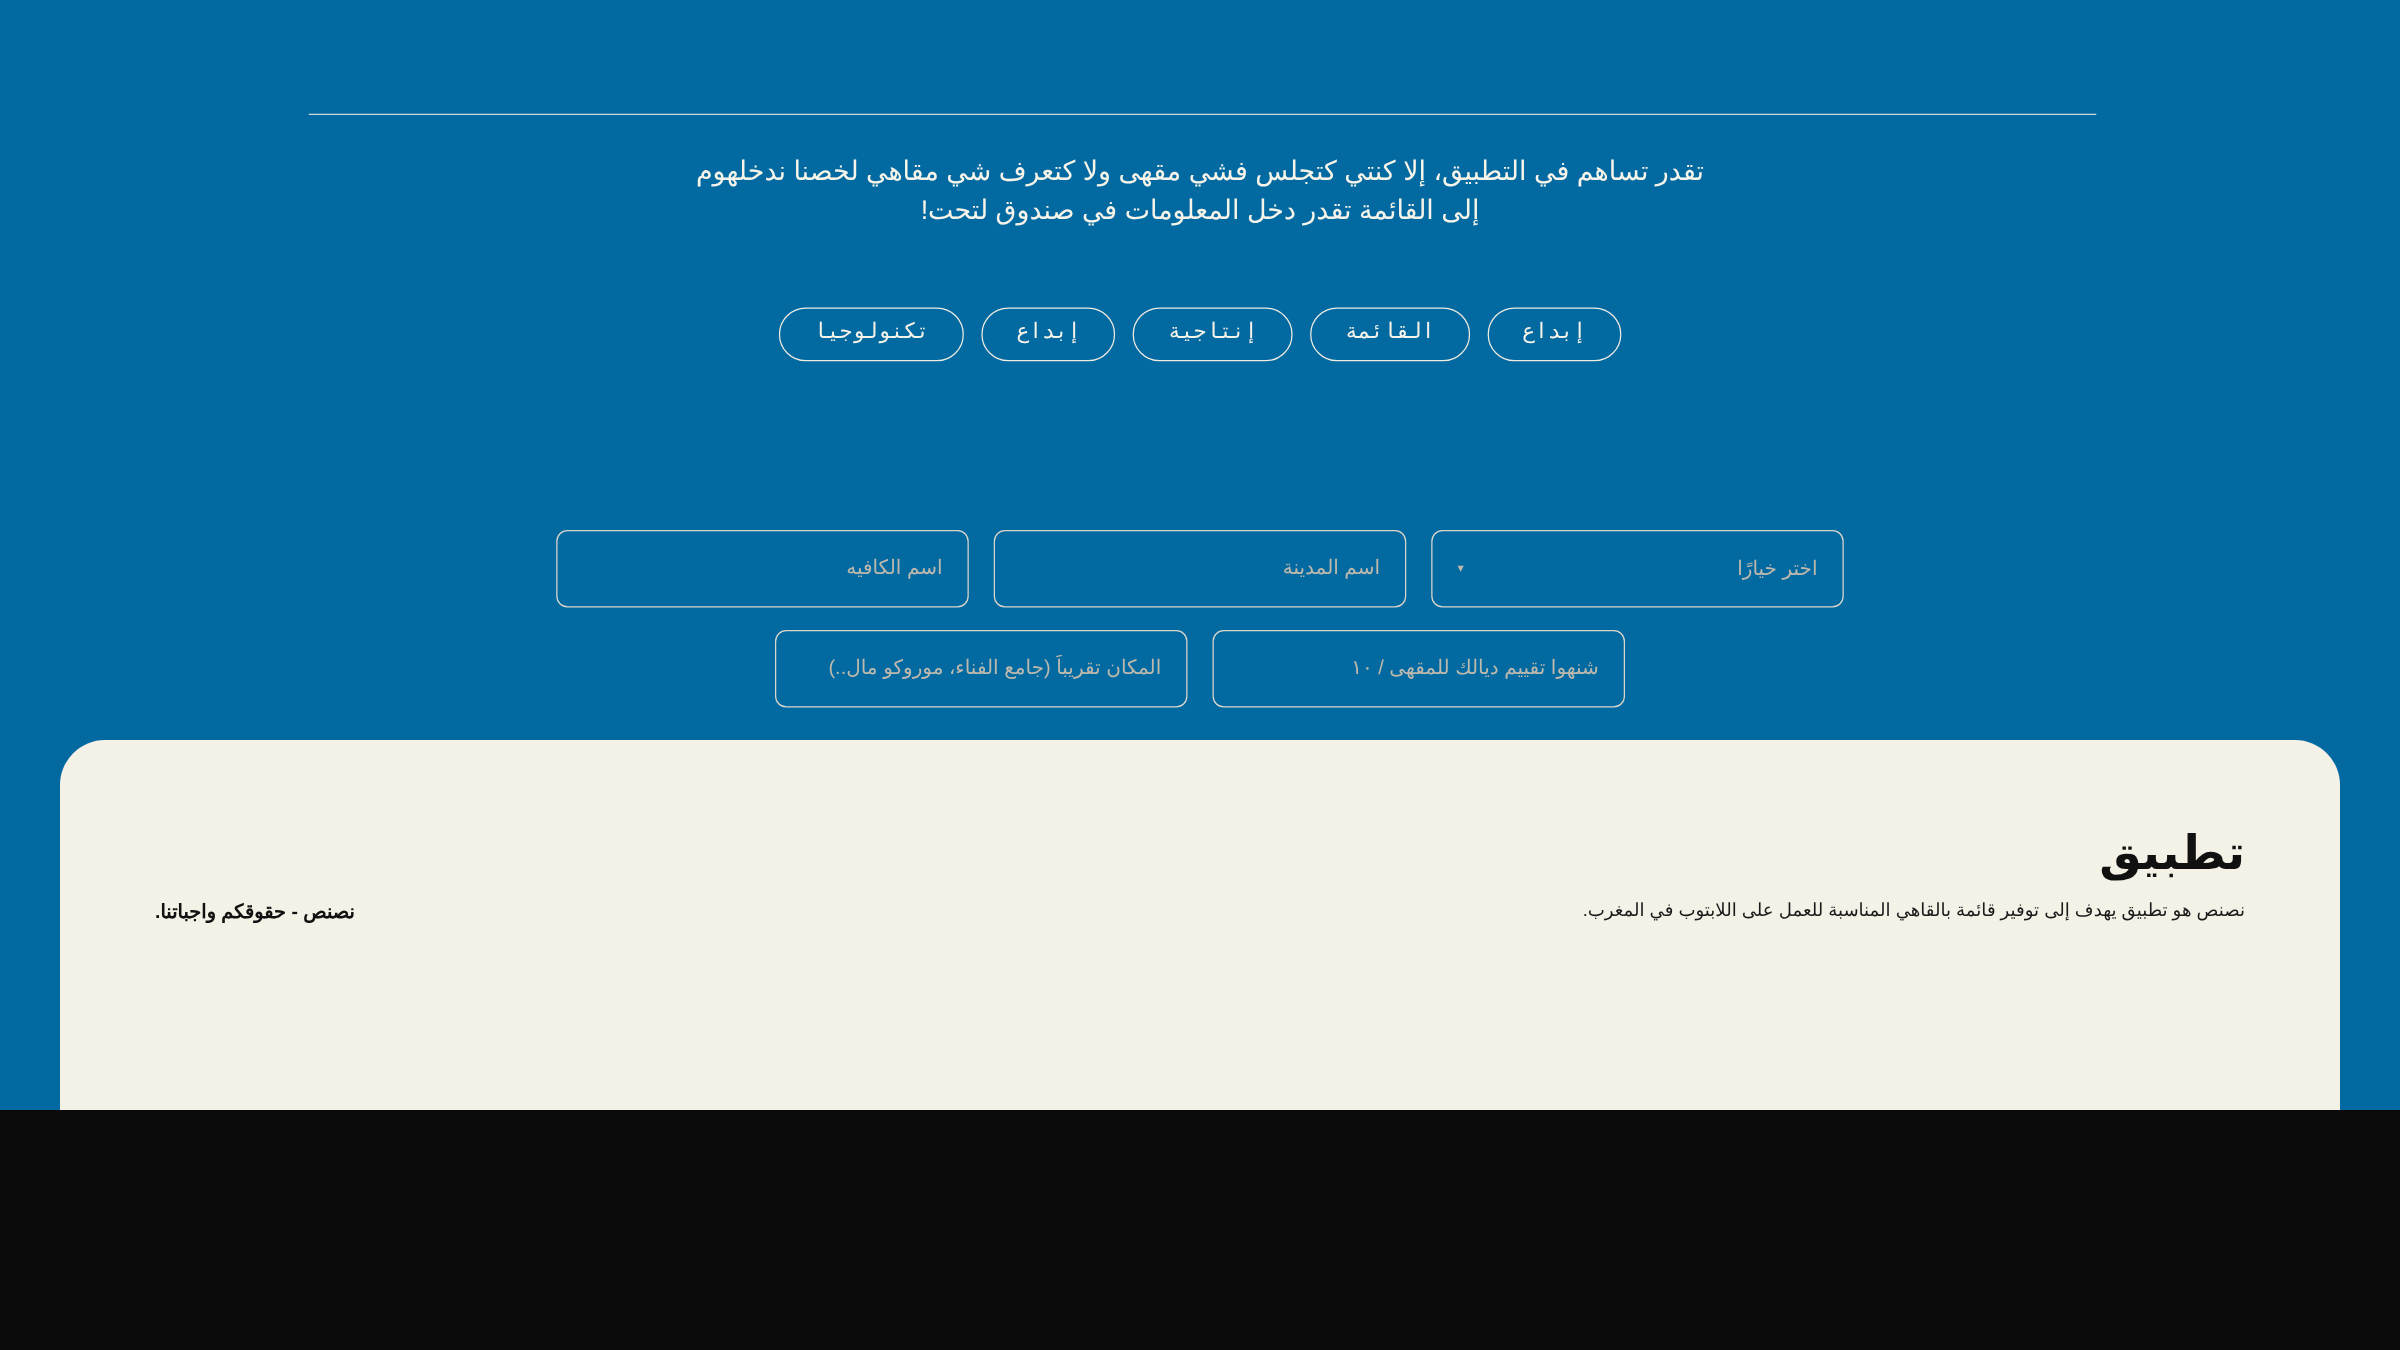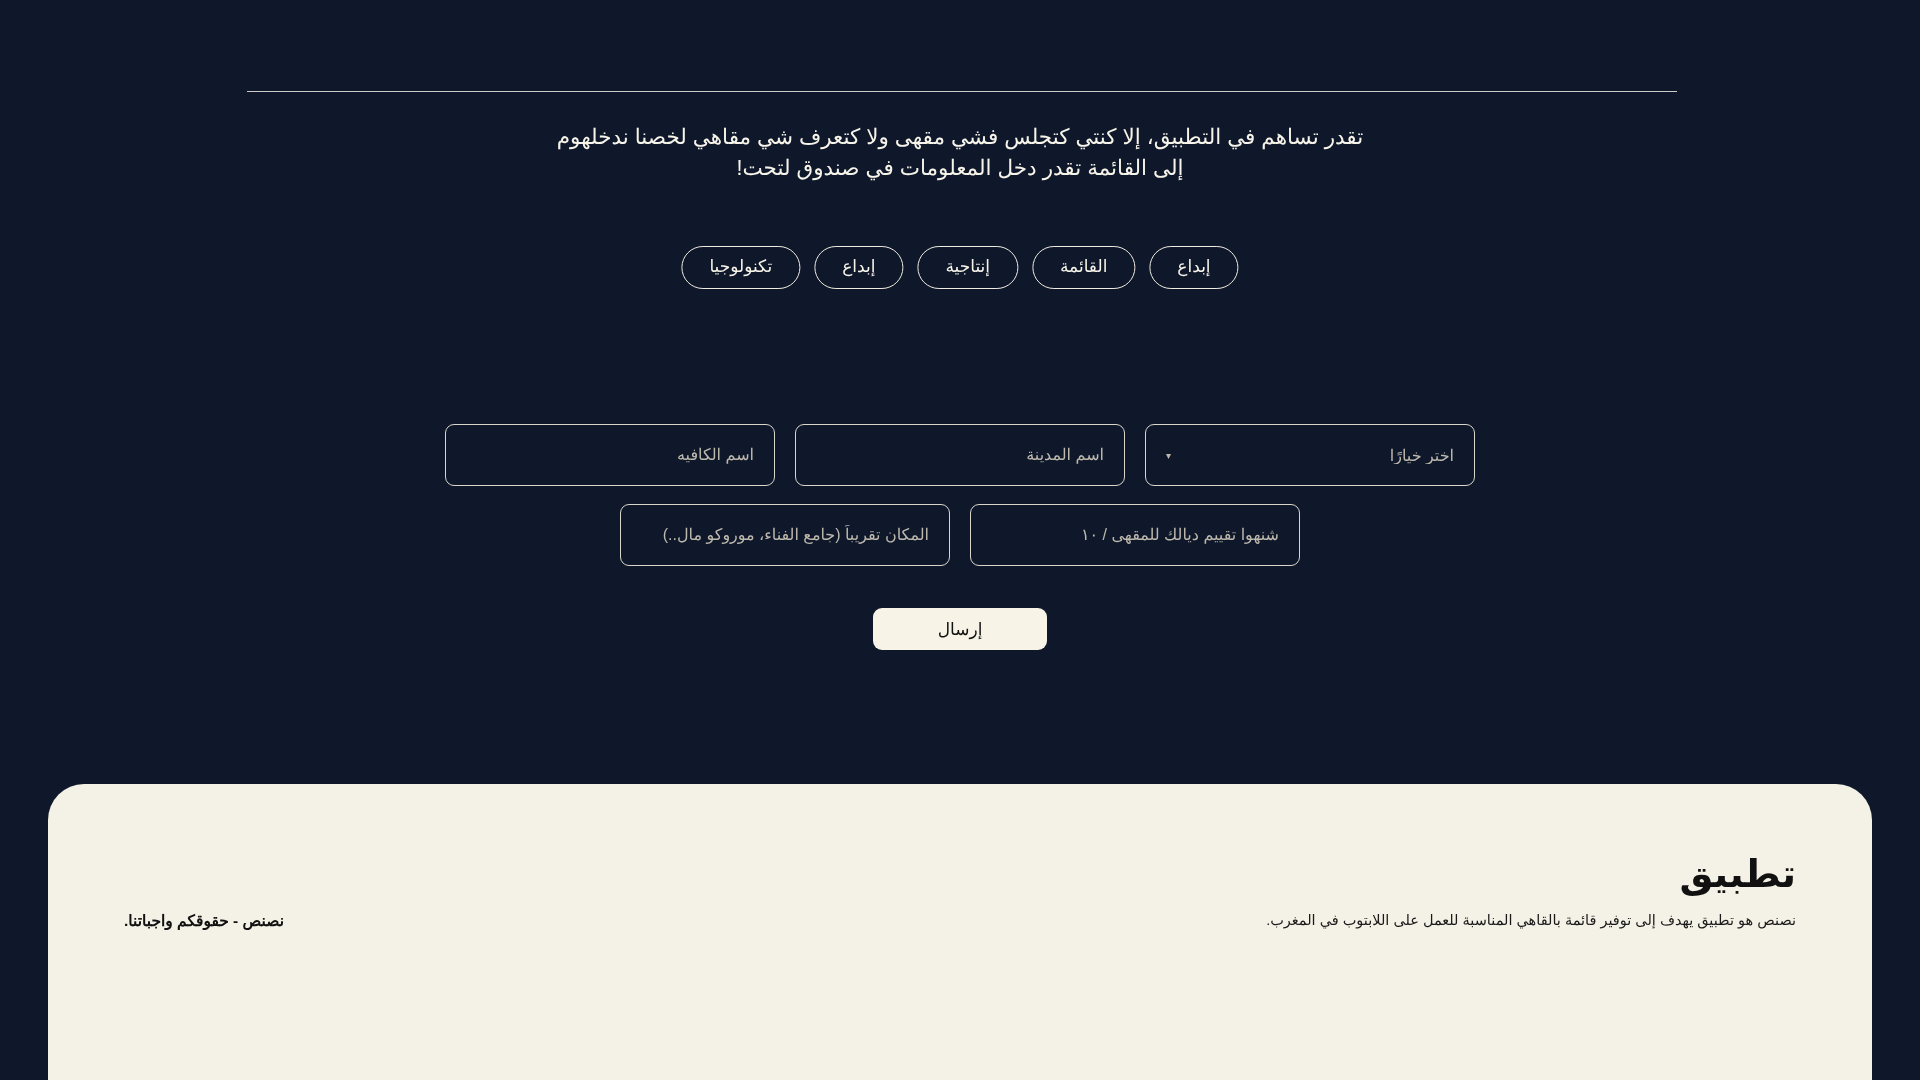--- a/index.html
+++ b/index.html
@@ -6,22 +6,22 @@
   html, body {
     width: 1920px;
     height: 1080px;
     background: #0a0a0a;
     font-family: "Liberation Sans", sans-serif;
     overflow: hidden;
   }
   .page {
     position: relative;
     width: 1920px;
-    height: 1080px;
-    background: #0f172a;
+    height: 888px;
+    background: #0369a1;
     color: #f4f1e8;
   }
 
   
   .top-rule {
     position: absolute;
     top: 91px;
     left: 247px;
     width: 1430px;
     height: 1px;
@@ -53,21 +53,21 @@
     flex-direction: row;
     gap: 14px;
     justify-content: center;
     align-items: center;
   }
   .tag {
     border: 1.4px solid #efece1;
     border-radius: 999px;
     background: transparent;
     color: #f7f4ea;
-    font-family: Liberation Sans, sans-serif;
+    font-family: Liberation Mono, monospace;
     font-size: 17px;
     padding: 11px 27px 13px;
     line-height: 1;
     cursor: pointer;
     white-space: nowrap;
   }
 
   
   .form-area {
     position: absolute;

